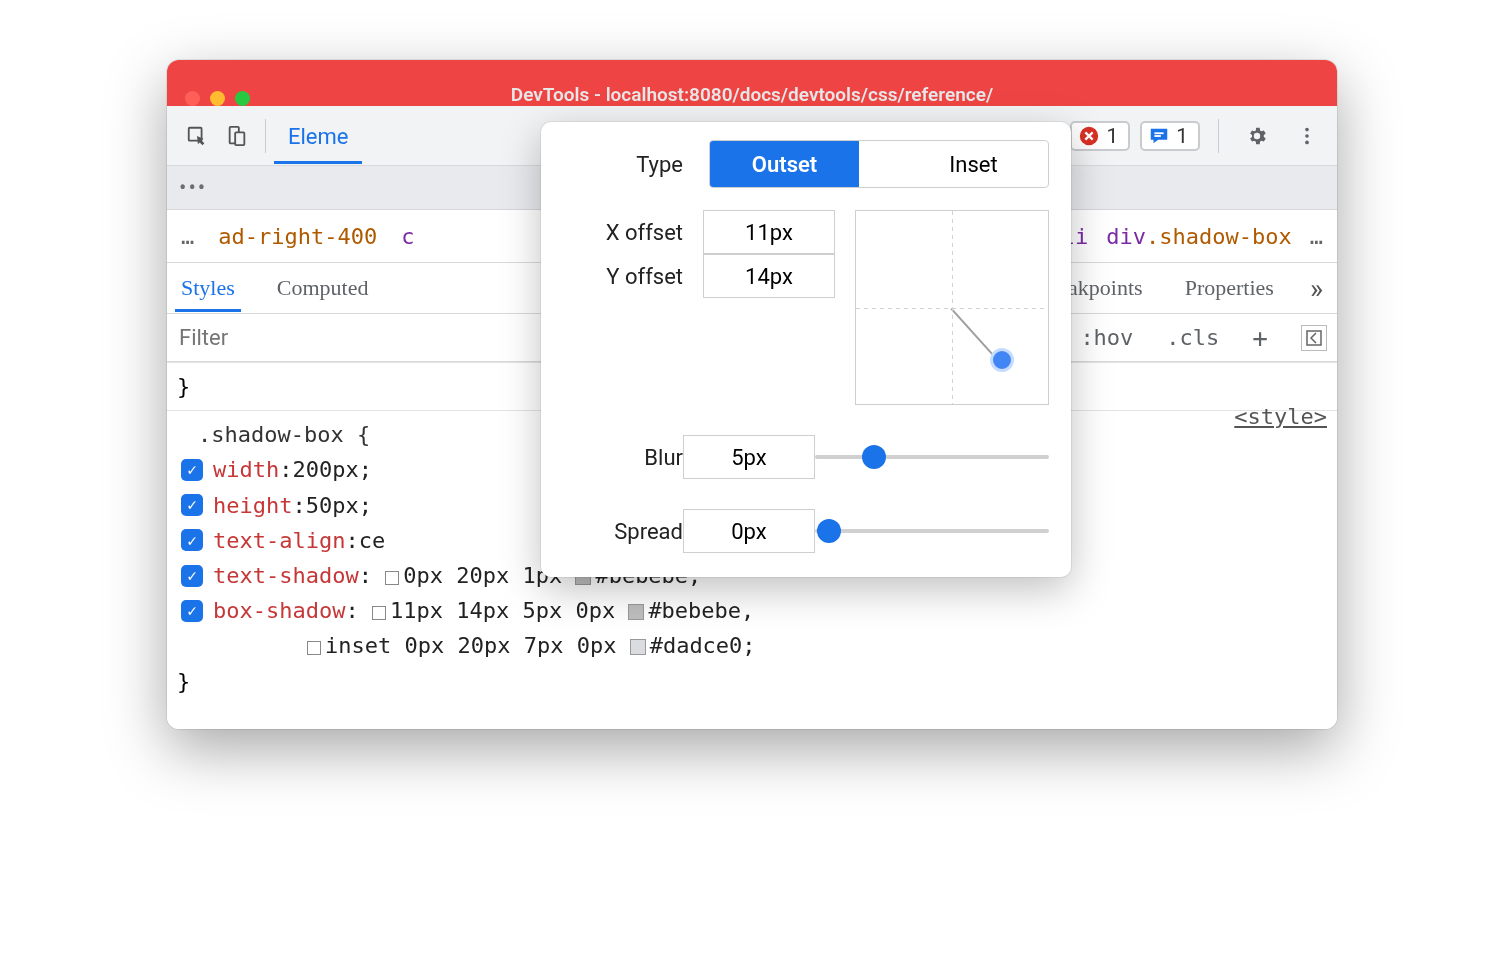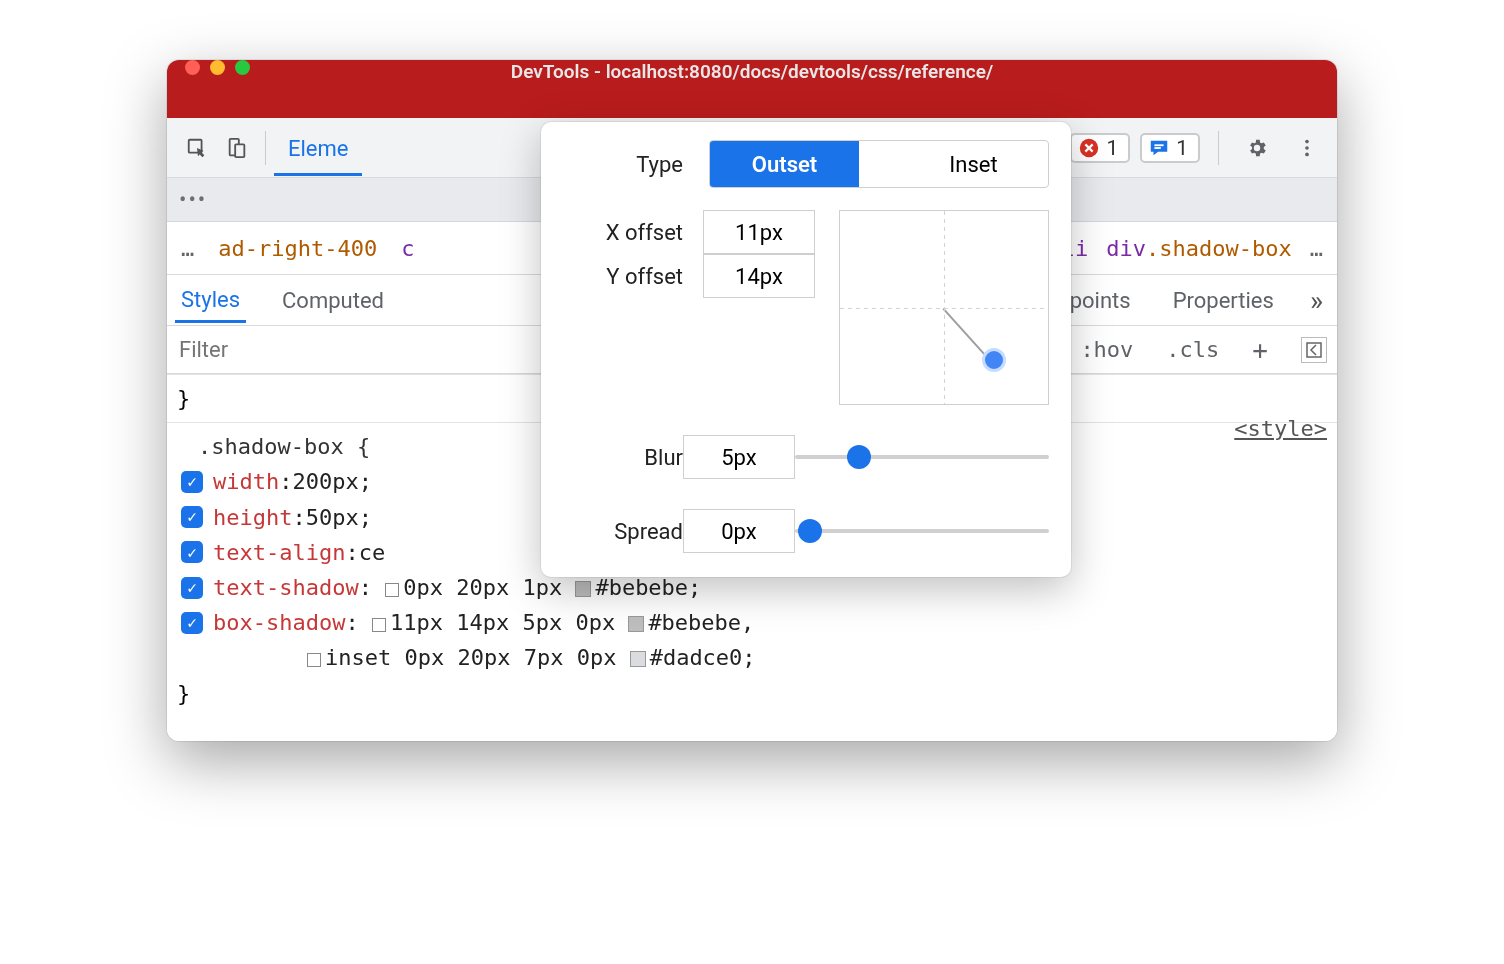--- a/index.html
+++ b/index.html
@@ -16,24 +16,24 @@
   .window {
     width: 1170px;
     border-radius: 12px;
     overflow: hidden;
     box-shadow: 0 20px 60px rgba(0,0,0,0.35), 0 0 0 1px rgba(0,0,0,0.08);
     background: #fff;
     position: relative;
   }
   
   .titlebar {
-    height: 58px;
-    background: #b91c1c;
-    display: flex;
-    align-items: flex-start;
+    height: 46px;
+    background: #ef4444;
+    display: flex;
+    align-items: flex-end;
     position: relative;
   }
   .traffic-lights {
     display: flex;
     gap: 10px;
     padding-left: 18px;
   }
   .tl { width: 15px; height: 15px; border-radius: 50%; }
   .tl-red { background: #ff5f57; }
   .tl-yellow { background: #febc2e; }
@@ -134,21 +134,21 @@
     color: #5f6368;
     border-bottom: 1px solid #d7d9db;
     border-top: 1px solid #d7d9db;
     gap: 30px;
   }
   .subtabs .t.active {
     color: #1a73e8;
     padding: 10px 6px 8px;
     border-bottom: 3px solid #1a73e8;
   }
-  .subtabs .t { padding: 10px 6px; cursor: pointer; }
+  .subtabs .t { padding: 10px 6px; cursor: pointer; font-family: Liberation Serif, serif; }
   .subtabs .spacer2 { flex: 1; }
   .subtabs .more { color: #555; font-size: 28px; padding-right: 6px;}
 
   
   .filter-row {
     height: 48px;
     display: flex;
     align-items: stretch;
     border-bottom: 1px solid #d7d9db;
   }
@@ -248,21 +248,21 @@
     background: #fff;
     border-radius: 10px;
     box-shadow: 0 12px 40px rgba(0,0,0,0.25), 0 0 0 1px rgba(0,0,0,0.06);
     padding: 18px 22px 24px;
   }
   .p-row { display: flex; align-items: center; margin-bottom: 22px; gap: 20px;}
   .p-label { width: 120px; text-align: right; font-size: 22px; color: #222;}
   .p-input {
     border: 1px solid #cfcfcf;
     height: 44px;
-    width: 112px;
+    width: 132px;
     text-align: center;
     font-size: 22px;
     font-family: inherit;
   }
   .seg {
     display: flex;
     border: 1px solid #cfcfcf;
     border-radius: 4px;
     overflow: hidden;
     width: 340px;

